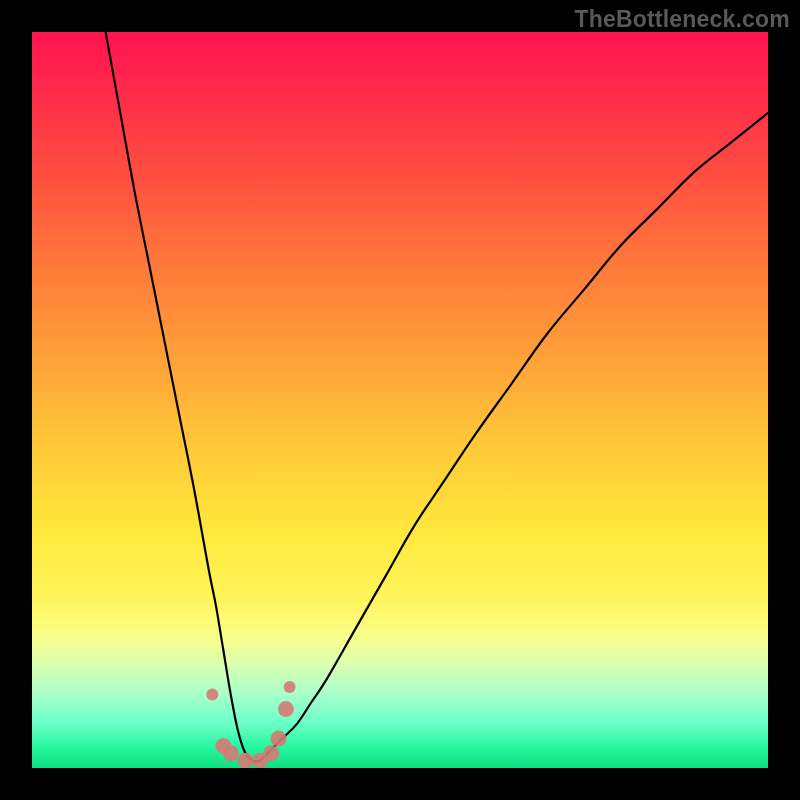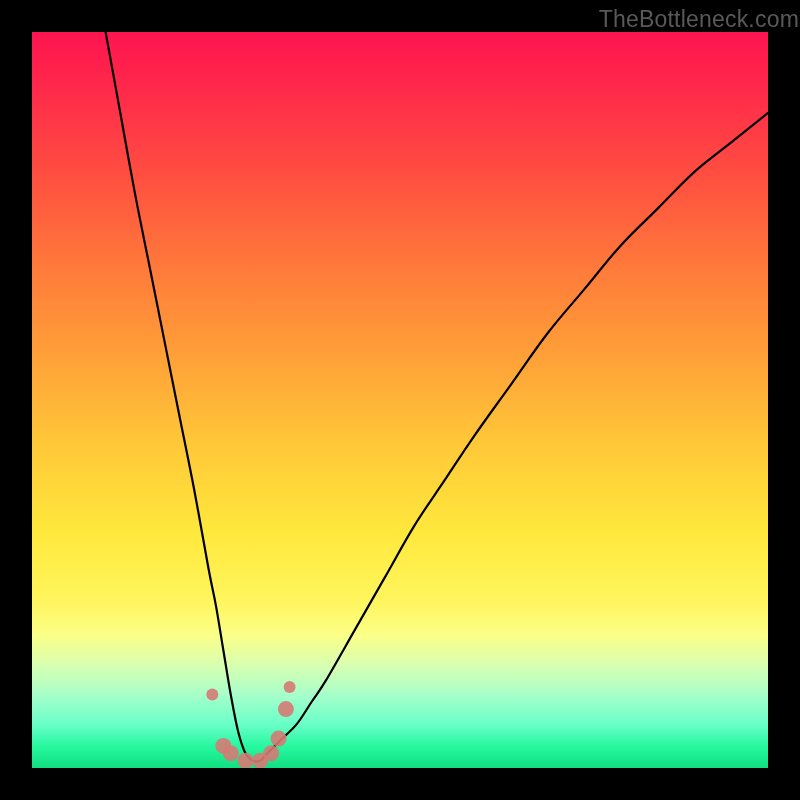--- a/index.html
+++ b/index.html
@@ -39,24 +39,24 @@
       #d8ffb0 86%,
       #a8ffca 90%,
       #6affc8 94%,
       #28f8a0 97%,
       #10e080 100%
     );
   }
   .watermark {
     position: absolute;
     top: 6px;
-    right: 1px;
+    right: 10px;
     color: #595959;
     font-size: 23px;
-    font-weight: 400;
+    font-weight: 700;
     letter-spacing: 0.2px;
     user-select: none;
   }
   svg.curve {
     position: absolute;
     inset: 0;
     width: 736px;
     height: 736px;
   }
 </style>

